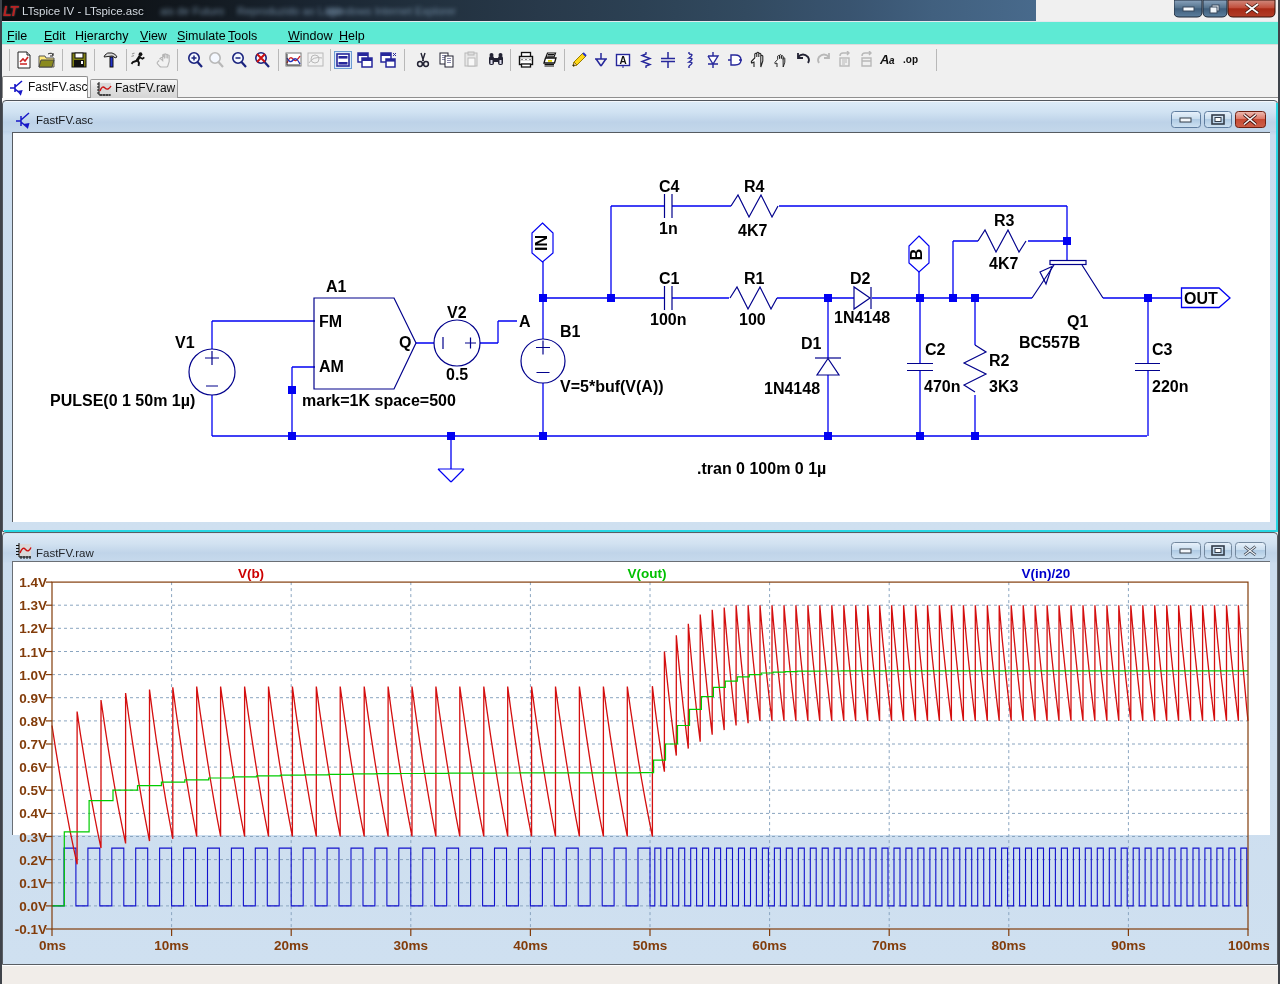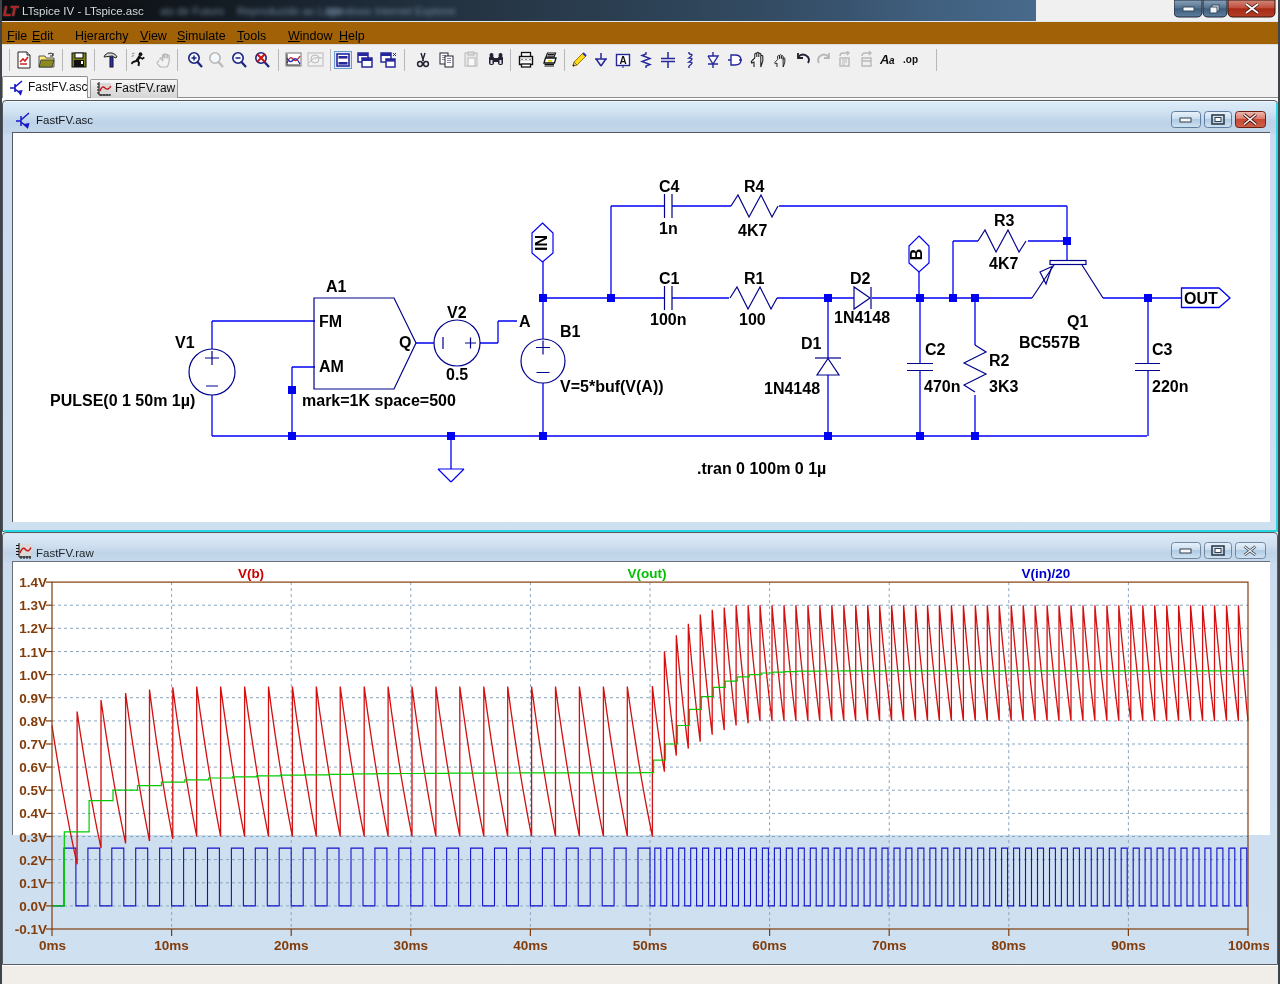--- a/index.html
+++ b/index.html
@@ -3,21 +3,21 @@
 *{margin:0;padding:0;box-sizing:border-box}
 html,body{width:1280px;height:984px;overflow:hidden;background:#f0f0f0;
  font-family:"Liberation Sans",sans-serif;position:relative}
 .abs{position:absolute}
 #titlebar{left:0;top:0;width:1036px;height:21px;
  background:linear-gradient(90deg,#0a0d10 0%,#0e1216 10%,#131a21 20%,#1a2531 30%,#22313f 42%,#28394a 52%,#2c4154 62%,#324a60 72%,#395470 82%,#41607f 90%,#486a8c 100%)}
 #titlebar .lt{left:3px;top:3px;font-weight:bold;font-style:italic;font-size:14px;color:#b92222;
  text-shadow:0 0 2px rgba(255,255,255,.35);letter-spacing:-1px}
 #titlebar .t{left:22px;top:4.5px;font-size:11.5px;color:#d4dbe2;text-shadow:0 0 3px rgba(0,0,0,.6)}
 .ghost{top:5px;font-size:11px;color:rgba(125,150,175,.85);filter:blur(2px);white-space:nowrap}
-#menubar{left:0;top:21px;width:1280px;height:23px;background:#a16207;border-top:1px solid #e3e8ee}
+#menubar{left:0;top:21px;width:1280px;height:23px;background:#5eead4;border-top:1px solid #e3e8ee}
 #menubar span{position:absolute;top:7px;font-size:12.5px;color:#000}
 #toolbar{left:0;top:44px;width:1280px;height:30px;background:#f0f0f0;border-top:1px solid #dcdcdc}
 #toolbar svg{position:absolute;top:6px}
 .tsep{position:absolute;top:4px;width:1px;height:22px;background:#b8b8b8}
 #tabstrip{left:0;top:74px;width:1280px;height:24px;background:#f0f0f0}
 #tabstrip .tline{position:absolute;left:0;top:23px;width:1280px;height:1px;background:#8f8f8f}
 .tab1{position:absolute;left:2px;top:2px;width:86px;height:22px;background:#fff;
  border:1px solid #8f8f8f;border-bottom:none;border-radius:2px 2px 0 0;z-index:3}
 .tab2{position:absolute;left:90px;top:5px;width:88px;height:19px;
  background:linear-gradient(#f7f7f7,#e2e2e2 45%,#d5d5d5);border:1px solid #989898;
@@ -72,25 +72,25 @@
 <path d="M54 0 h47 v12 q0 5 -5 5 h-37 q-5 0 -5 -5 Z" fill="url(#cbr)" stroke="#38120a"></path>
 <rect x="9" y="7" width="11" height="4" fill="#f6f9fc" stroke="#39485c"></rect>
 <rect x="38" y="5" width="7" height="6" fill="#f2f6fa" stroke="#39485c"></rect>
 <rect x="36" y="7" width="7" height="6" fill="#f2f6fa" stroke="#39485c"></rect>
 <path d="M72 4 l6 4.5 6 -4.5 M72 13 l6 -4.5 6 4.5" stroke="#3c1810" stroke-width="3.4" fill="none"></path>
 <path d="M72 4 l6 4.5 6 -4.5 M72 13 l6 -4.5 6 4.5" stroke="#fdfdfd" stroke-width="1.8" fill="none"></path>
 </svg>
   </div>
 <div class="abs" id="menubar">
     <span style="left:7px"><u>F</u>ile</span>
-    <span style="left:32px"><u>E</u>dit</span>
+    <span style="left:44px"><u>E</u>dit</span>
     <span style="left:75px">H<u>i</u>erarchy</span>
     <span style="left:140px"><u>V</u>iew</span>
     <span style="left:177px"><u>S</u>imulate</span>
-    <span style="left:237px"><u>T</u>ools</span>
+    <span style="left:228px"><u>T</u>ools</span>
     <span style="left:288px"><u>W</u>indow</span>
     <span style="left:339px"><u>H</u>elp</span>
   </div>
 <div class="abs" id="toolbar">
     <svg style="left:15px" width="18" height="18" viewBox="0 0 18 18">
       <path d="M3 1 h9 l3 3 v13 h-12 Z" fill="#fff" stroke="#222"></path>
       <path d="M12 1 v3 h3" fill="#eee" stroke="#222"></path>
       <path d="M5 11 l3 -3 2 2 3 -4 M5 13 h7" stroke="#c22" stroke-width="1.6" fill="none"></path>
     </svg>
     <svg style="left:38px" width="18" height="18" viewBox="0 0 18 18">

